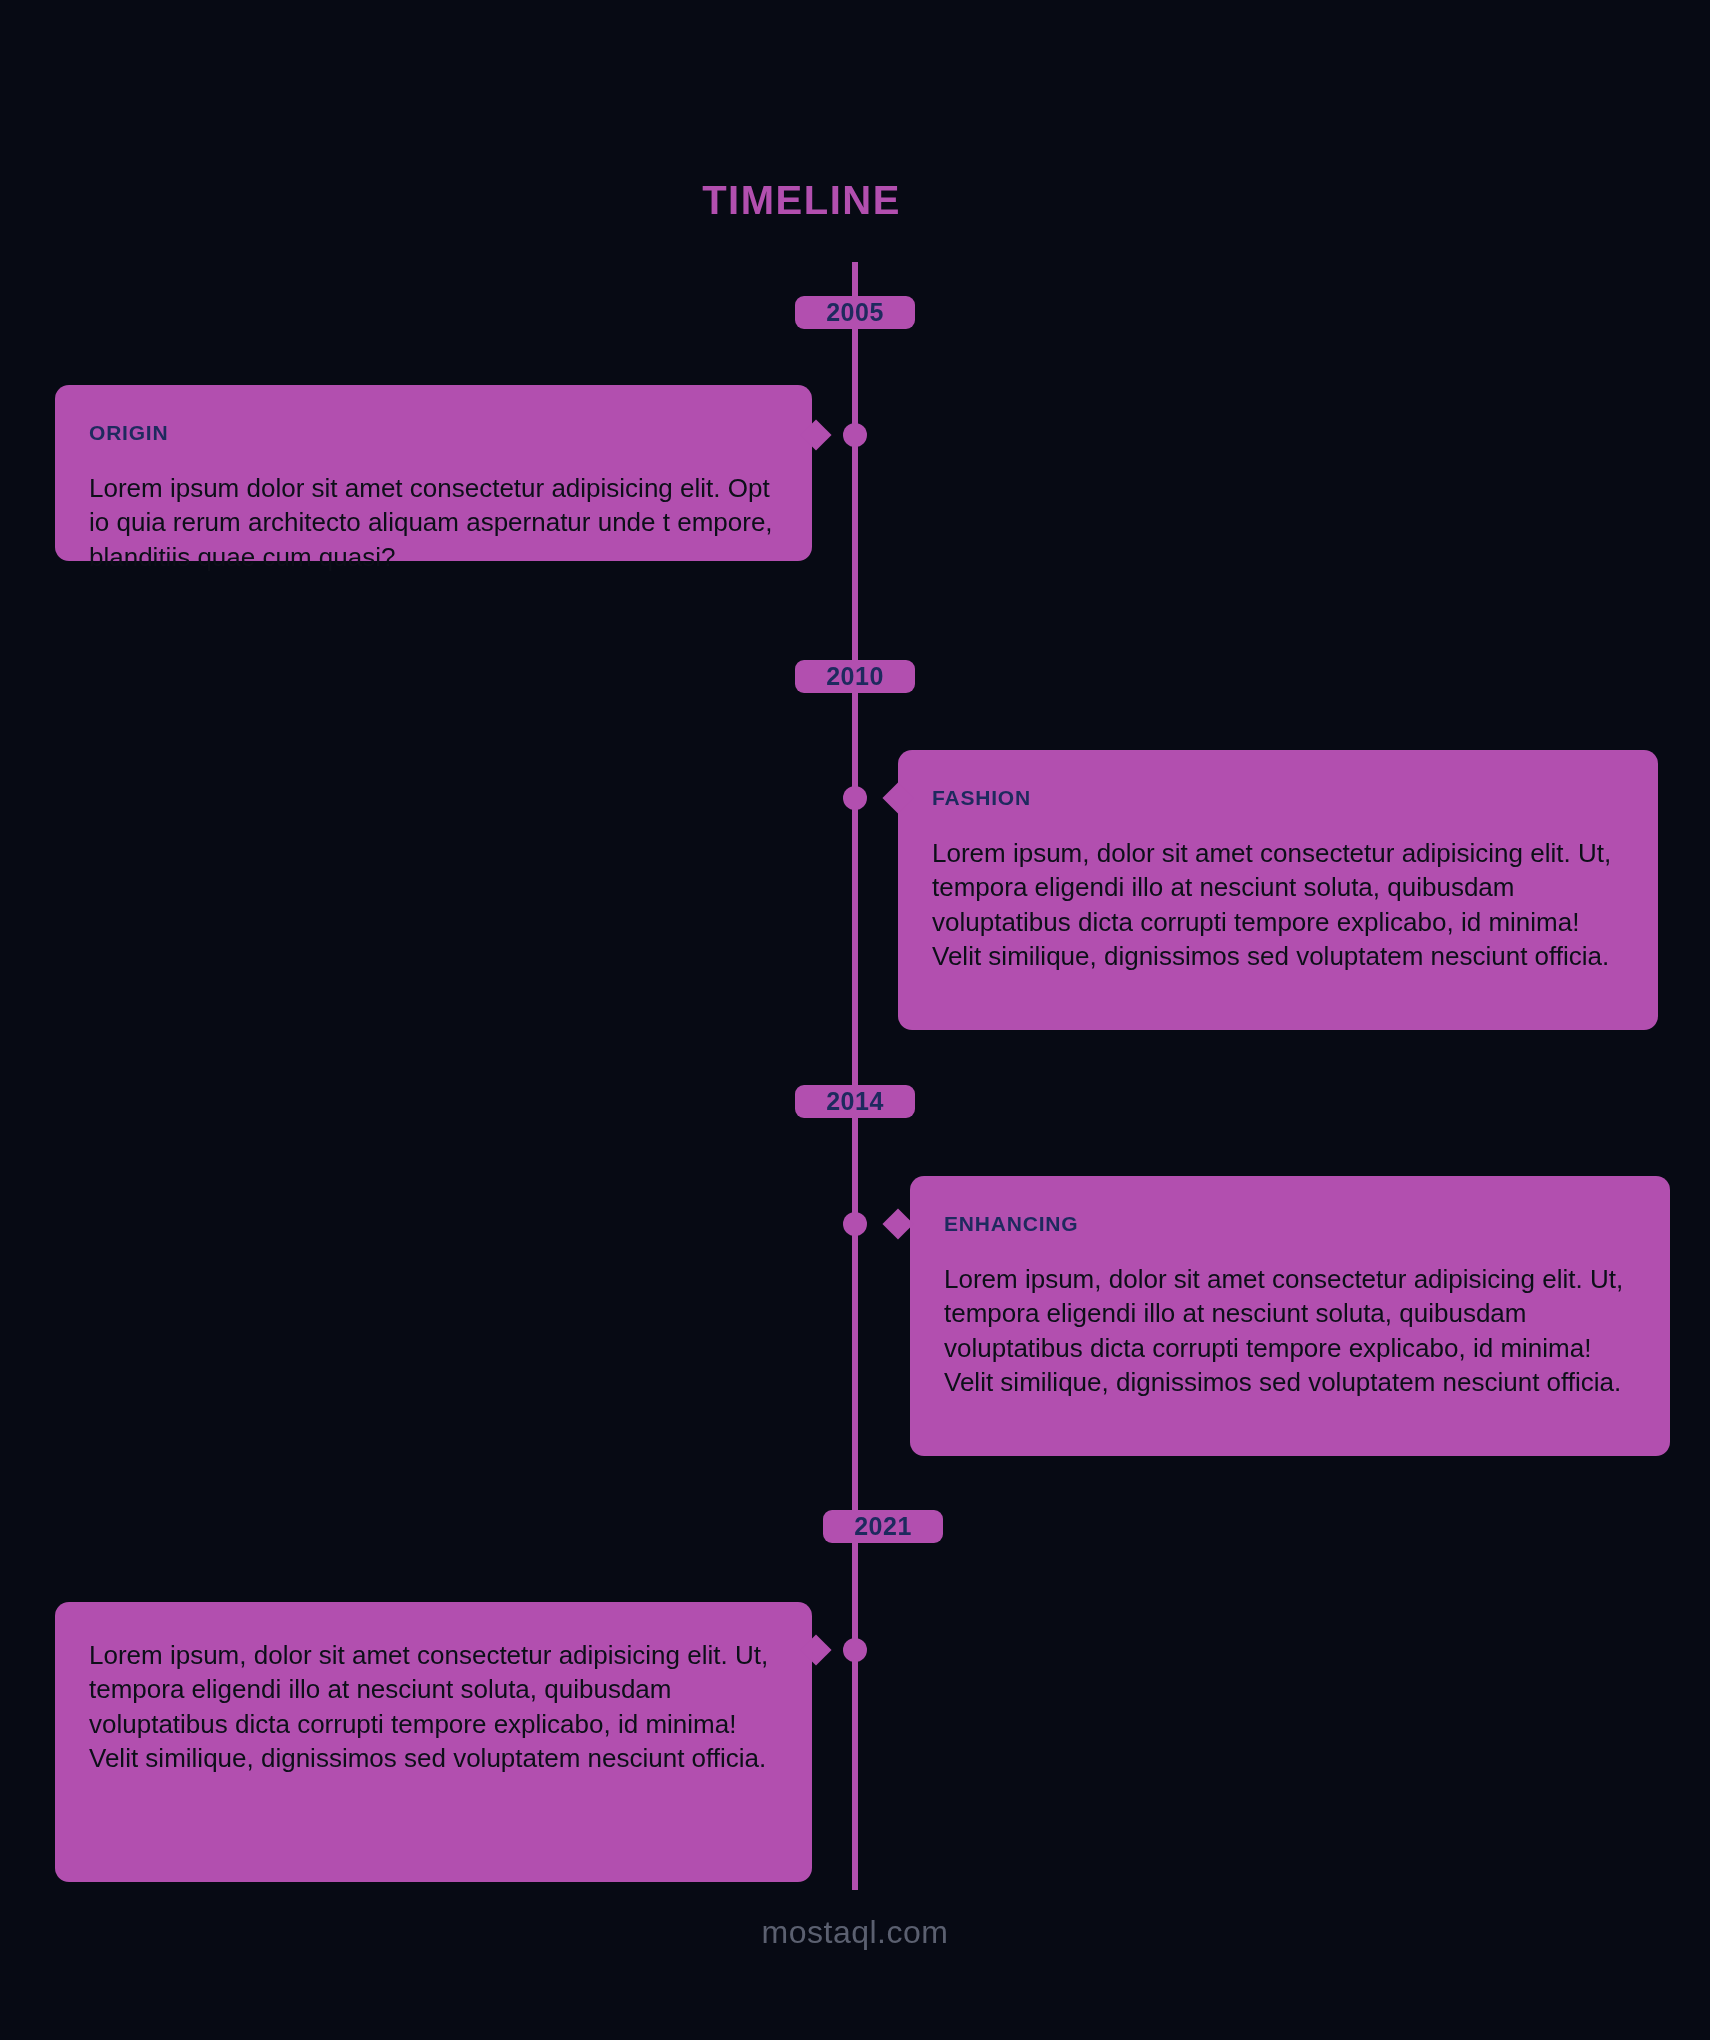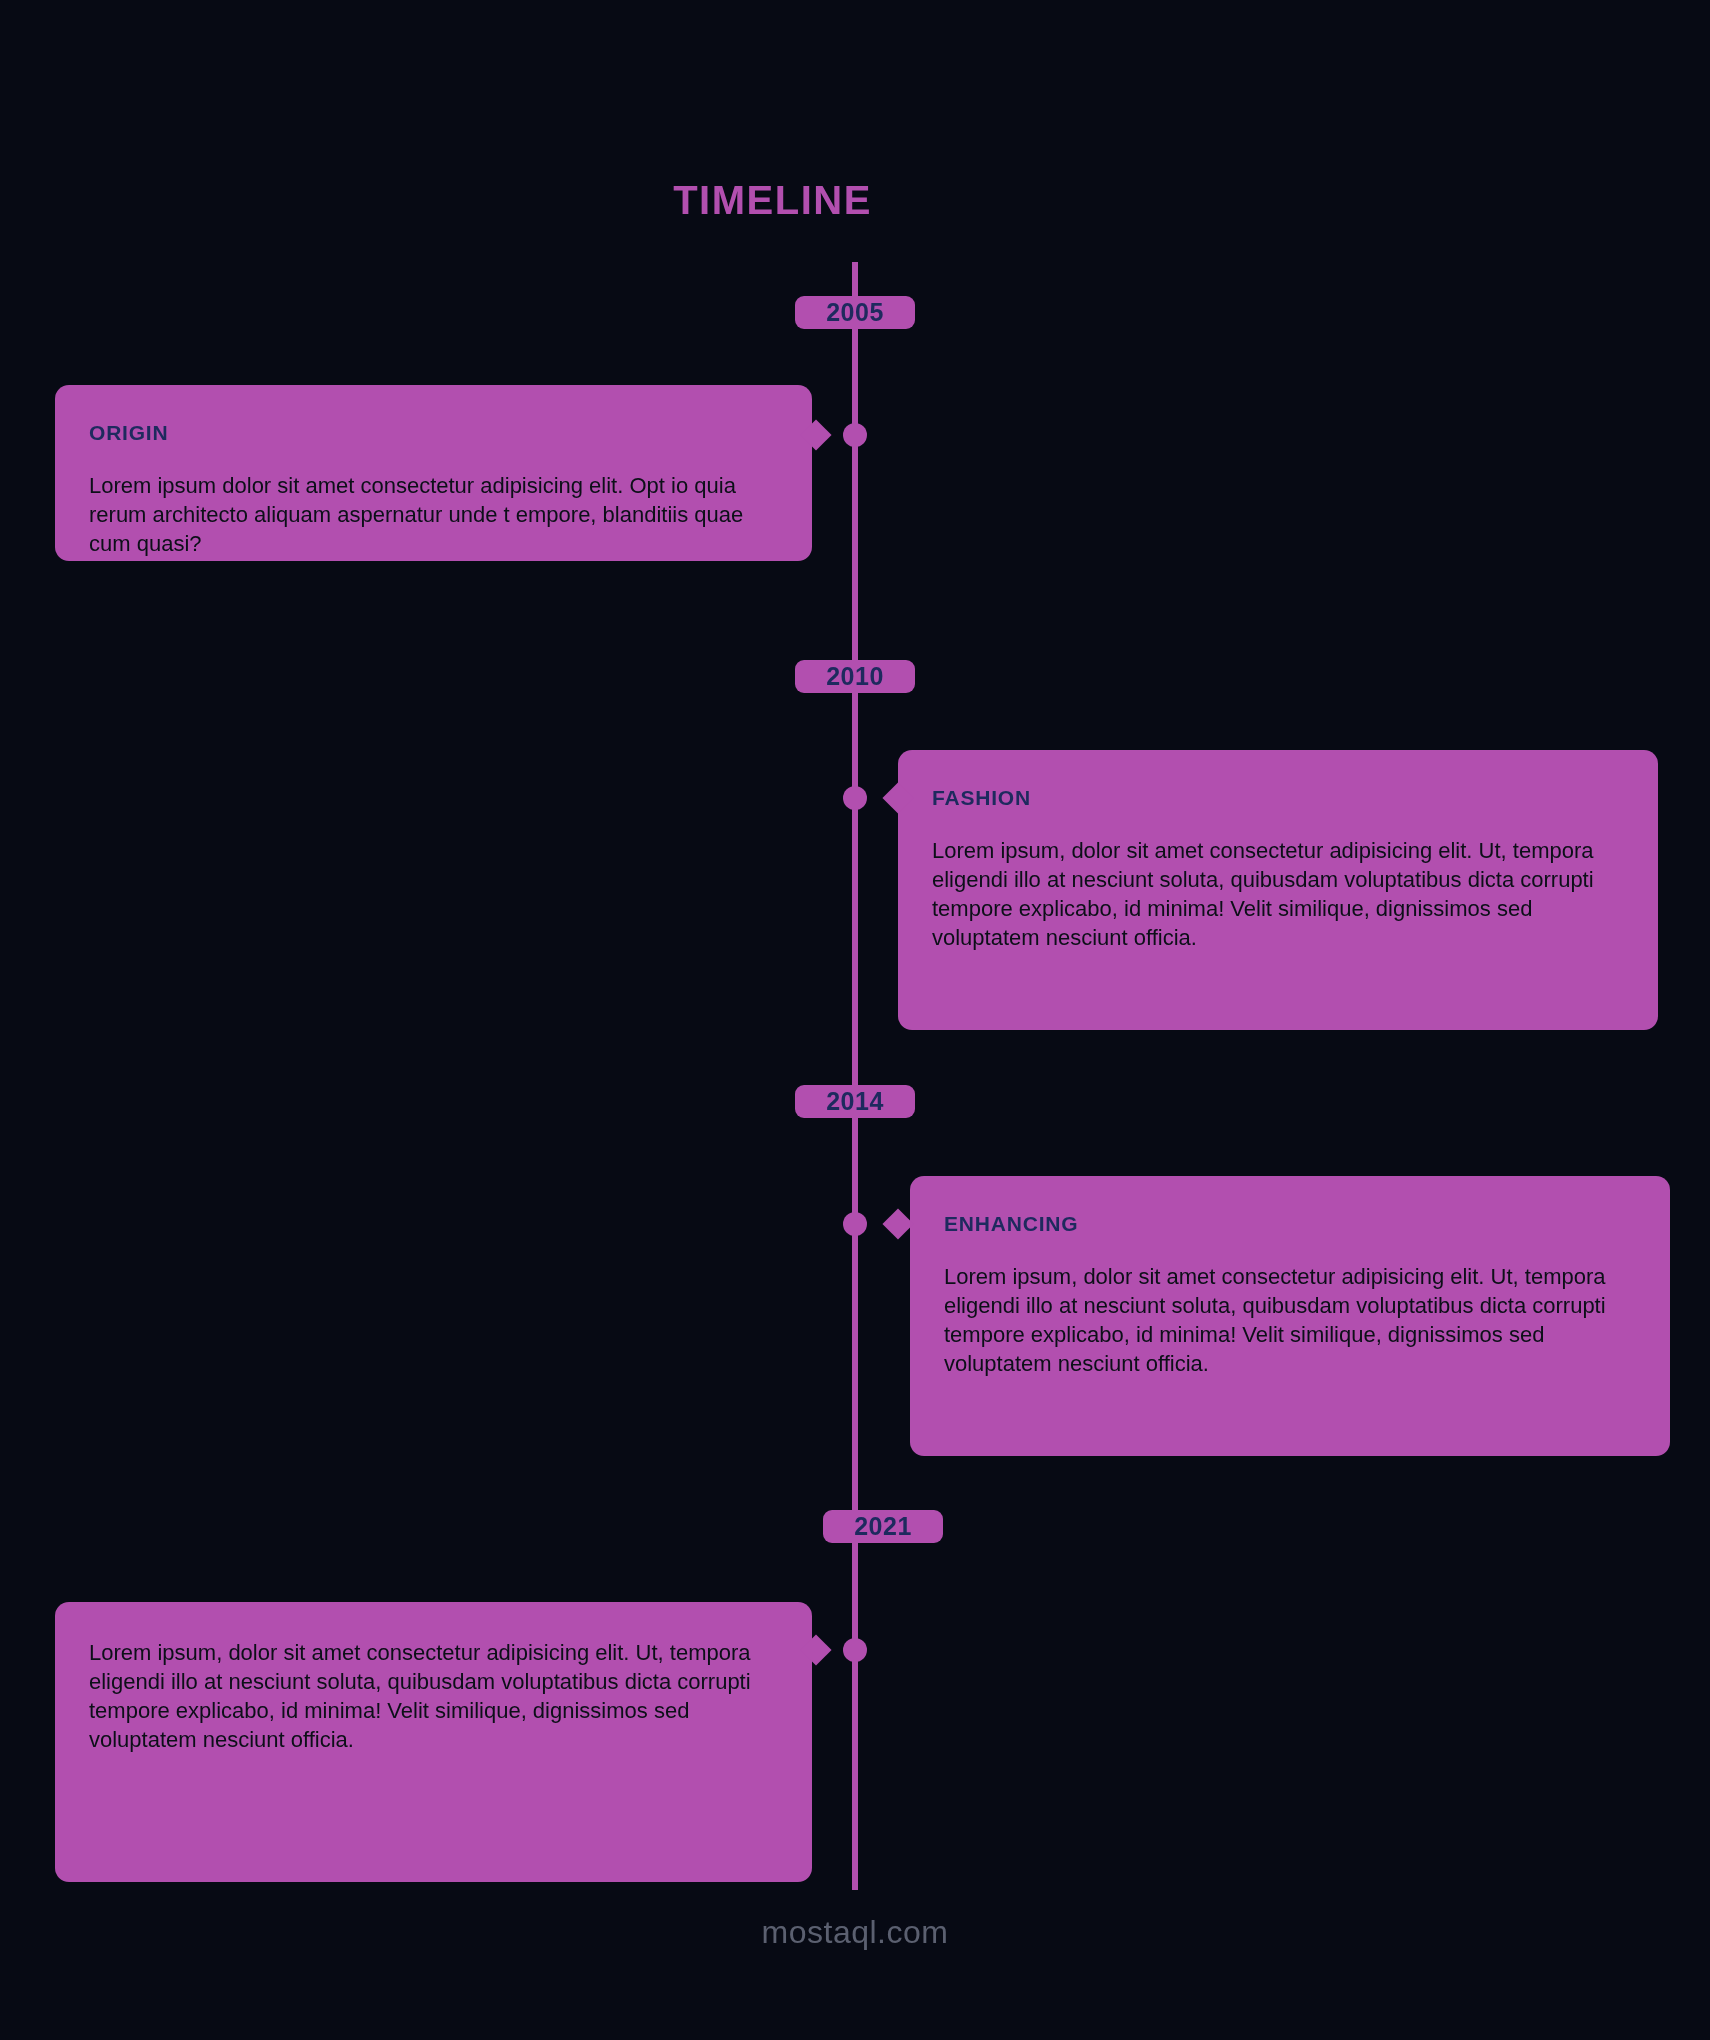--- a/index.html
+++ b/index.html
@@ -20,20 +20,21 @@
     position: absolute;
     top: 178px;
     left: 0;
     width: 1545px;
     text-align: center;
     font-size: 40px;
     font-weight: bold;
     letter-spacing: 1.5px;
     color: #b24faf;
     font-family: "Liberation Sans", sans-serif;
+    padding-left: 29px;
   }
 
   
   .timeline-line {
     position: absolute;
     left: 852px;
     top: 262px;
     width: 6px;
     height: 1628px;
     background: #b24faf;
@@ -78,21 +79,21 @@
   .card-title {
     color: #1e2a5e;
     font-size: 21px;
     font-weight: bold;
     letter-spacing: 0.8px;
     margin: 0 0 26px 0;
     font-family: "Liberation Sans", sans-serif;
   }
   .card-body {
     color: #0c0f18;
-    font-size: 22px;
+    font-size: 26px;
     line-height: 1.32;
     margin: 0;
     font-weight: 500;
     font-family: "Liberation Sans", sans-serif;
   }
 
   
   .pointer {
     position: absolute;
     width: 22px;

